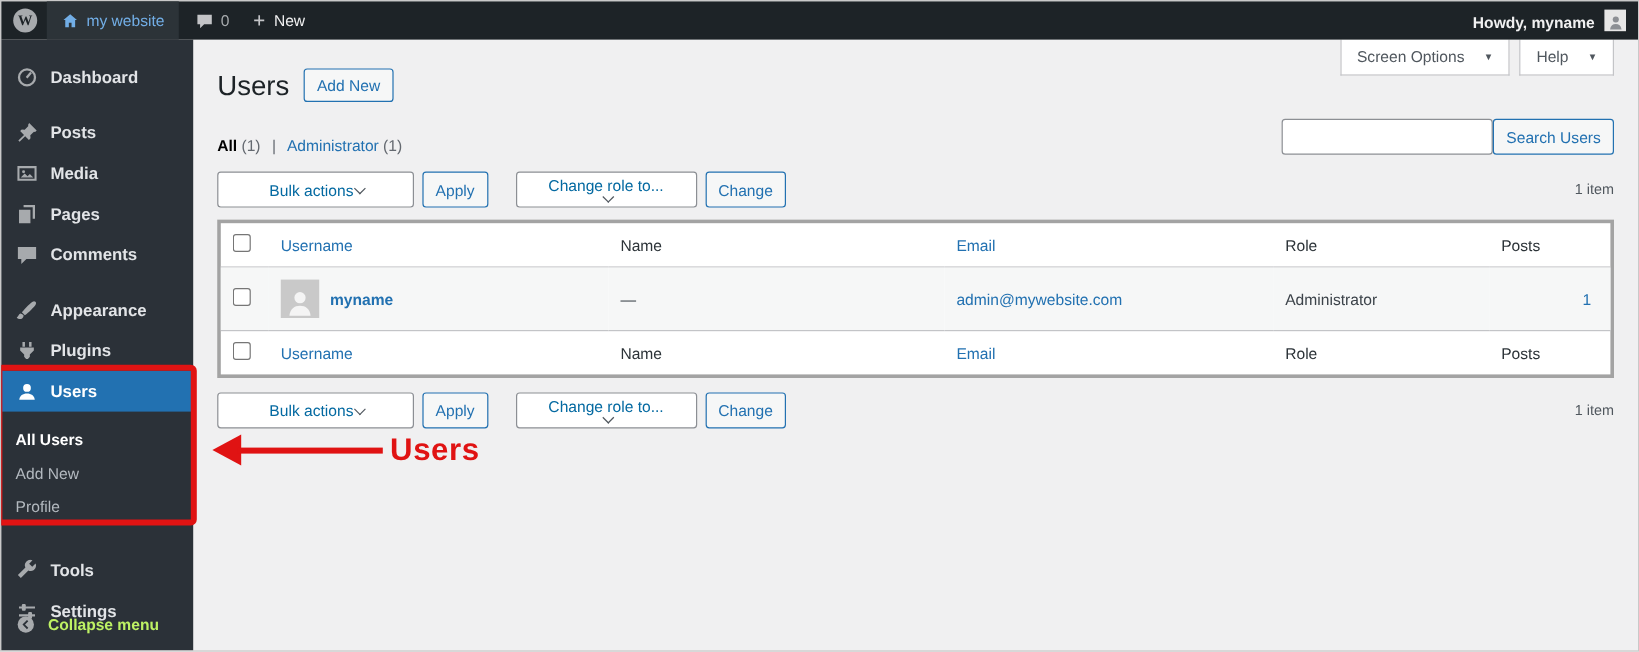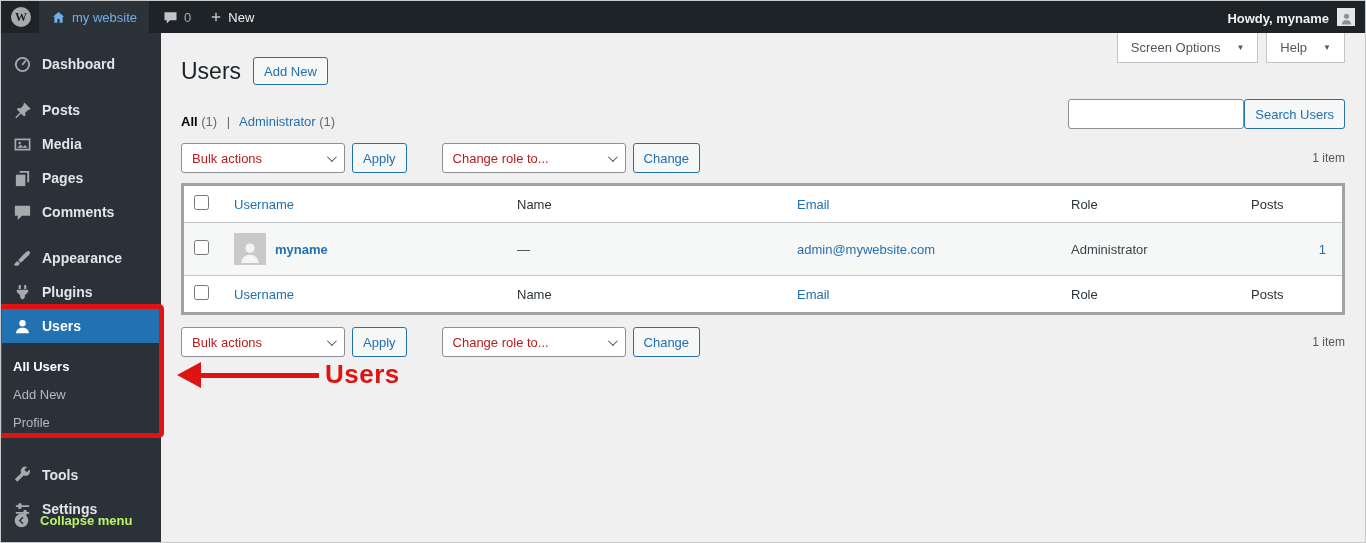--- a/index.html
+++ b/index.html
@@ -86,25 +86,25 @@
   .subsubsub .count { color:#646970; }
   .subsubsub a { color:#2271b1; text-decoration:none; cursor:pointer; }
   .subsubsub .sep { margin:0 6px; color:#646970; }
   .search-box { display:flex; gap:0; align-items:center; }
   .search-input { width:176px; height:30px; border:1px solid #8c8f94; border-radius:3px; background:#fff; padding:0 8px; font-size:13px; }
 
   .bulk-row { display:flex; align-items:center; gap:7px; margin-top:14px; }
   .bulk-row.bottom { margin-top:12px; }
   .fake-select {
     height:30px; background:#fff; border:1px solid #8c8f94; border-radius:3px;
-    display:flex; align-items:center; justify-content:space-between;
-    padding:0 10px; font-size:13px; color:#b91c1c; cursor:pointer;
+    display:flex; align-items:center; justify-content:center;
+    padding:0 10px; font-size:13px; color:#0369a1; cursor:pointer;
   }
   .sel-bulk { width:164px; margin-right:0; }
-  .sel-role { width:184px; margin-left:28px; }
+  .sel-role { width:151px; margin-left:16px;flex-direction:column; }
   .chev { width:7px; height:7px; border-right:1.8px solid #50575e; border-bottom:1.8px solid #50575e; transform:rotate(45deg) translateY(-2px); }
   .items-count { margin-left:auto; font-size:12px; color:#50575e; }
 
   table.users { width:100%; margin-top:10px; border:3px solid #a3a3a3; border-collapse:separate; border-spacing:0; background:#fff; table-layout:fixed; font-size:13px; }
   table.users th { font-weight:400; text-align:left; padding:9px 10px; color:#2c3338; }
   table.users thead th { border-bottom:1px solid #c3c4c7; }
   table.users tfoot th { border-top:1px solid #c3c4c7; }
   table.users td { padding:10px; background:#f6f7f7; vertical-align:middle; }
   .col-posts, td.posts-cell { text-align:right; padding-right:16px !important; }
   th a, .link { color:#2271b1; text-decoration:none; cursor:pointer; }

